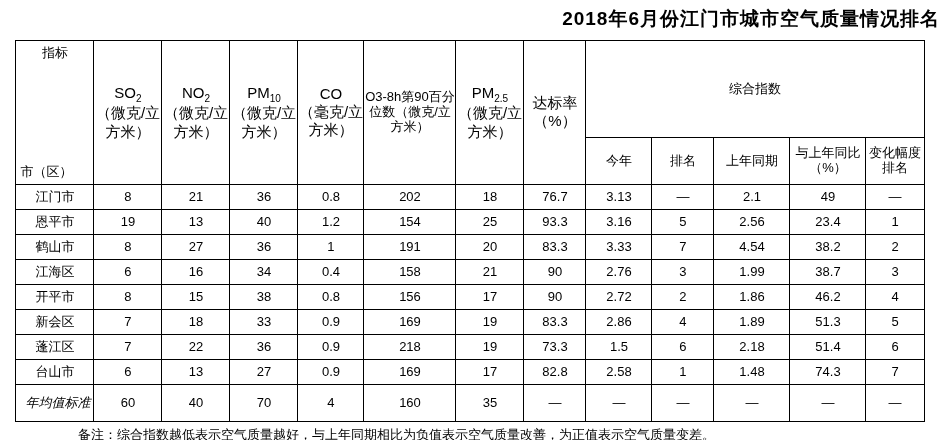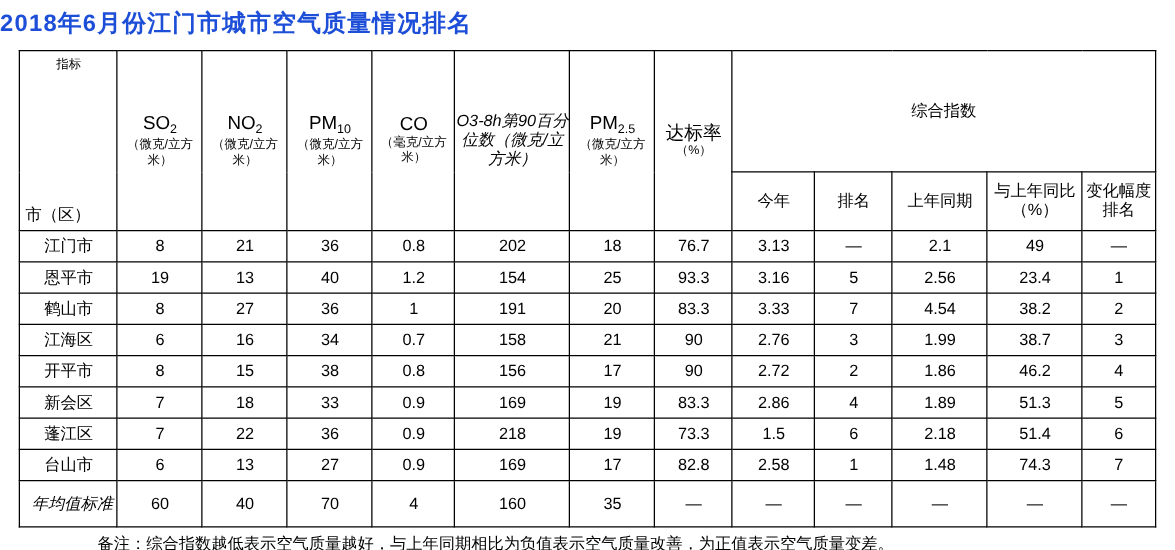--- a/index.html
+++ b/index.html
@@ -14,26 +14,26 @@
     color: #000000;
     overflow: hidden;
   }
   .page {
     position: relative;
     width: 940px;
     height: 440px;
     box-sizing: border-box;
   }
   .title {
-    text-align: left;
+    text-align: right;
     font-size: 19px;
     font-weight: bold;
     letter-spacing: 1px;
     padding: 6px 0 8px 0;
-    color: #1d4ed8;
+    color: #000000;
   }
   table.aq {
     border-collapse: collapse;
     width: 908px;
     margin: 0 auto;
     table-layout: fixed;
   }
   table.aq td, table.aq th {
     border: 1px solid #000000;
     text-align: center;
@@ -45,21 +45,21 @@
   }
   .hdr-corner {
     position: relative;
     height: 142px;
   }
   .hdr-corner .lbl-top {
     position: absolute;
     top: 5px;
     left: 50%;
     transform: translateX(-50%);
-    font-size: 10px;
+    font-size: 13px;
     white-space: nowrap;
   }
   .hdr-corner .lbl-bottom {
     position: absolute;
     bottom: 4px;
     left: 4px;
     font-size: 13px;
     white-space: nowrap;
   }
   .unit-head {
@@ -68,29 +68,28 @@
   }
   .unit-head .big {
     font-size: 15px;
   }
   .unit-head .sub {
     font-size: 10px;
     vertical-align: sub;
   }
   .unit-head .u {
     display: block;
-    font-size: 10px;
+    font-size: 15px;
     line-height: 1.25;
   }
   .o3cell {
     font-size: 13px;
     line-height: 1.3;
     padding: 2px 3px;
     text-align: left;
-    font-style: italic;
   }
   .comp-title {
     font-size: 14px;
     height: 96px;
   }
   .comp-sub {
     height: 46px;
     font-size: 13px;
     line-height: 1.25;
   }
@@ -240,21 +239,21 @@
         <td class="val">4.54</td>
         <td class="val">38.2</td>
         <td class="val">2</td>
       </tr>
 
       <tr>
         <td class="city">江海区</td>
         <td class="val">6</td>
         <td class="val">16</td>
         <td class="val">34</td>
-        <td class="val">0.7</td>
+        <td class="val">0.4</td>
         <td class="val">158</td>
         <td class="val">21</td>
         <td class="val">90</td>
         <td class="val">2.76</td>
         <td class="val">3</td>
         <td class="val">1.99</td>
         <td class="val">38.7</td>
         <td class="val">3</td>
       </tr>
 

